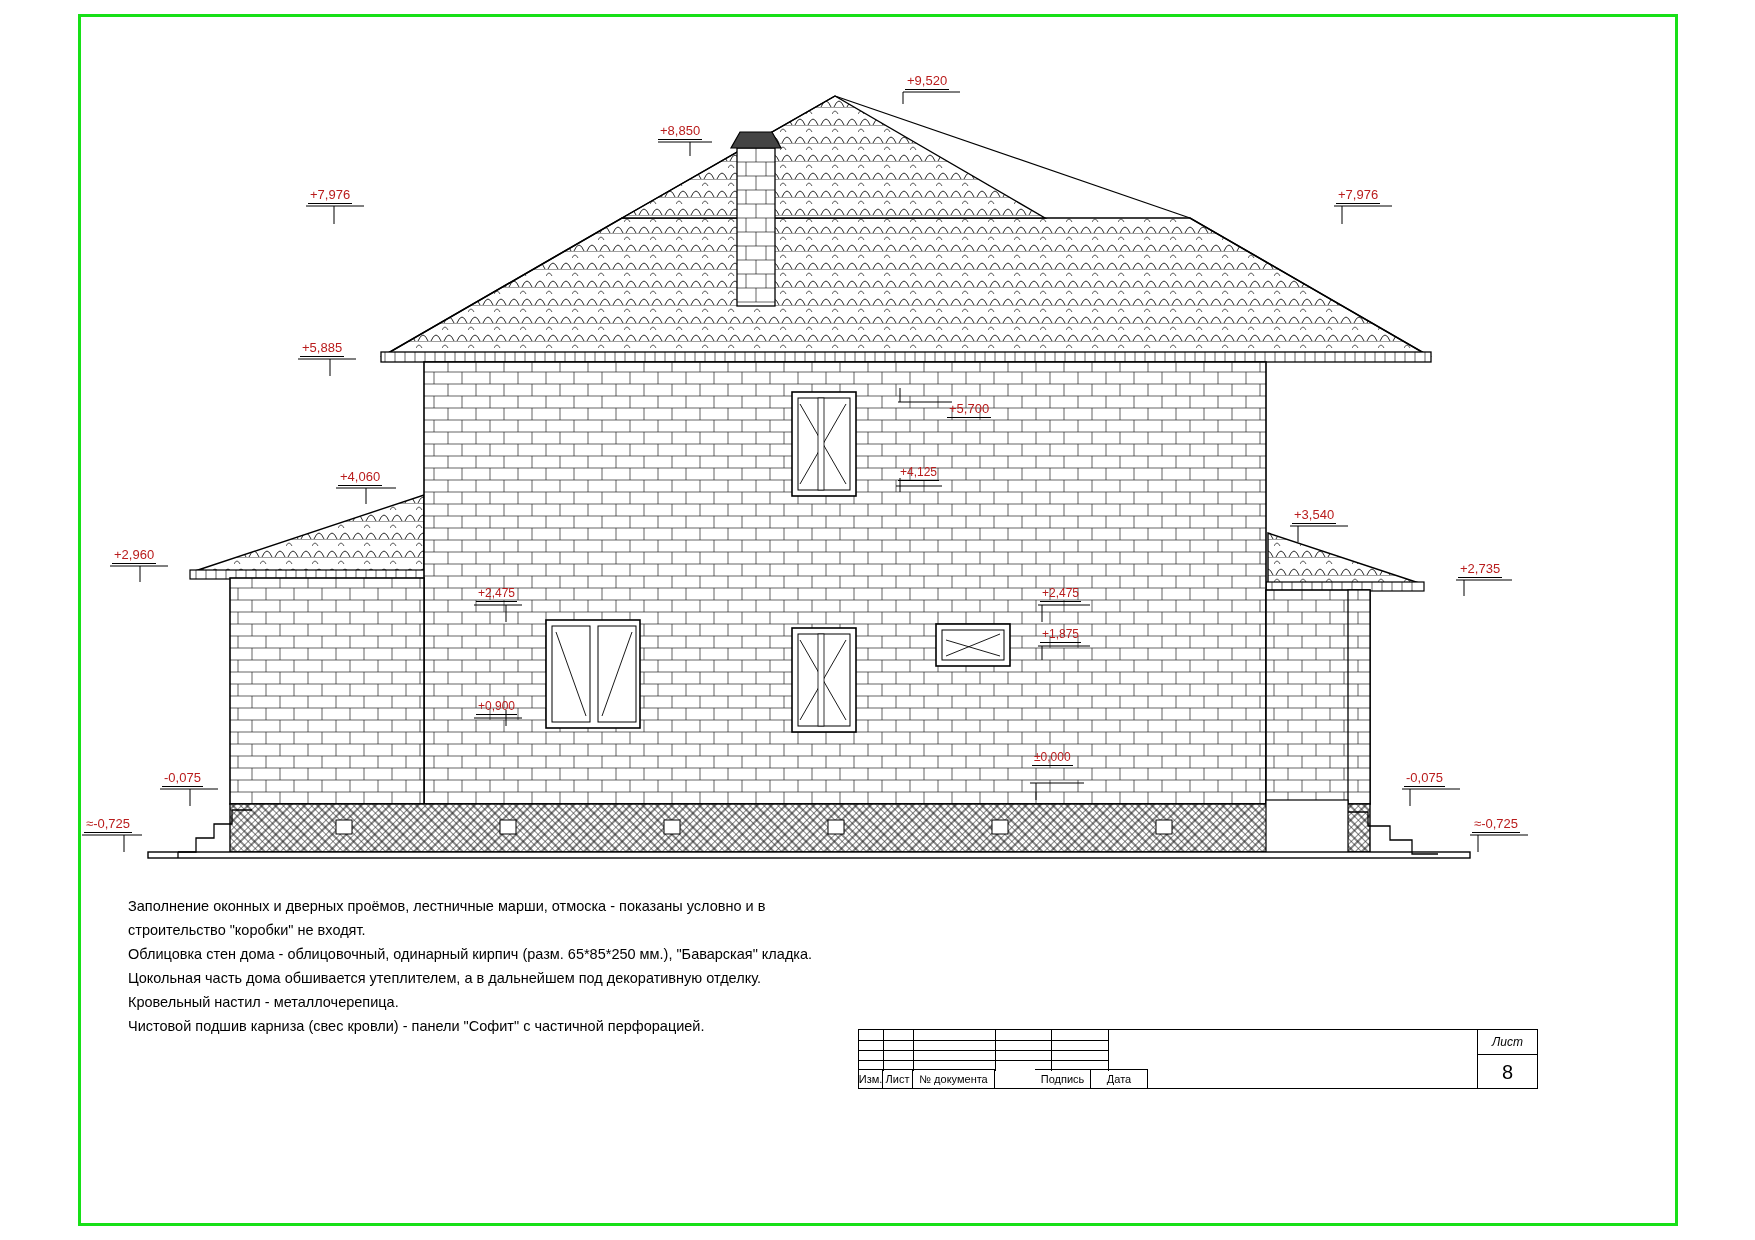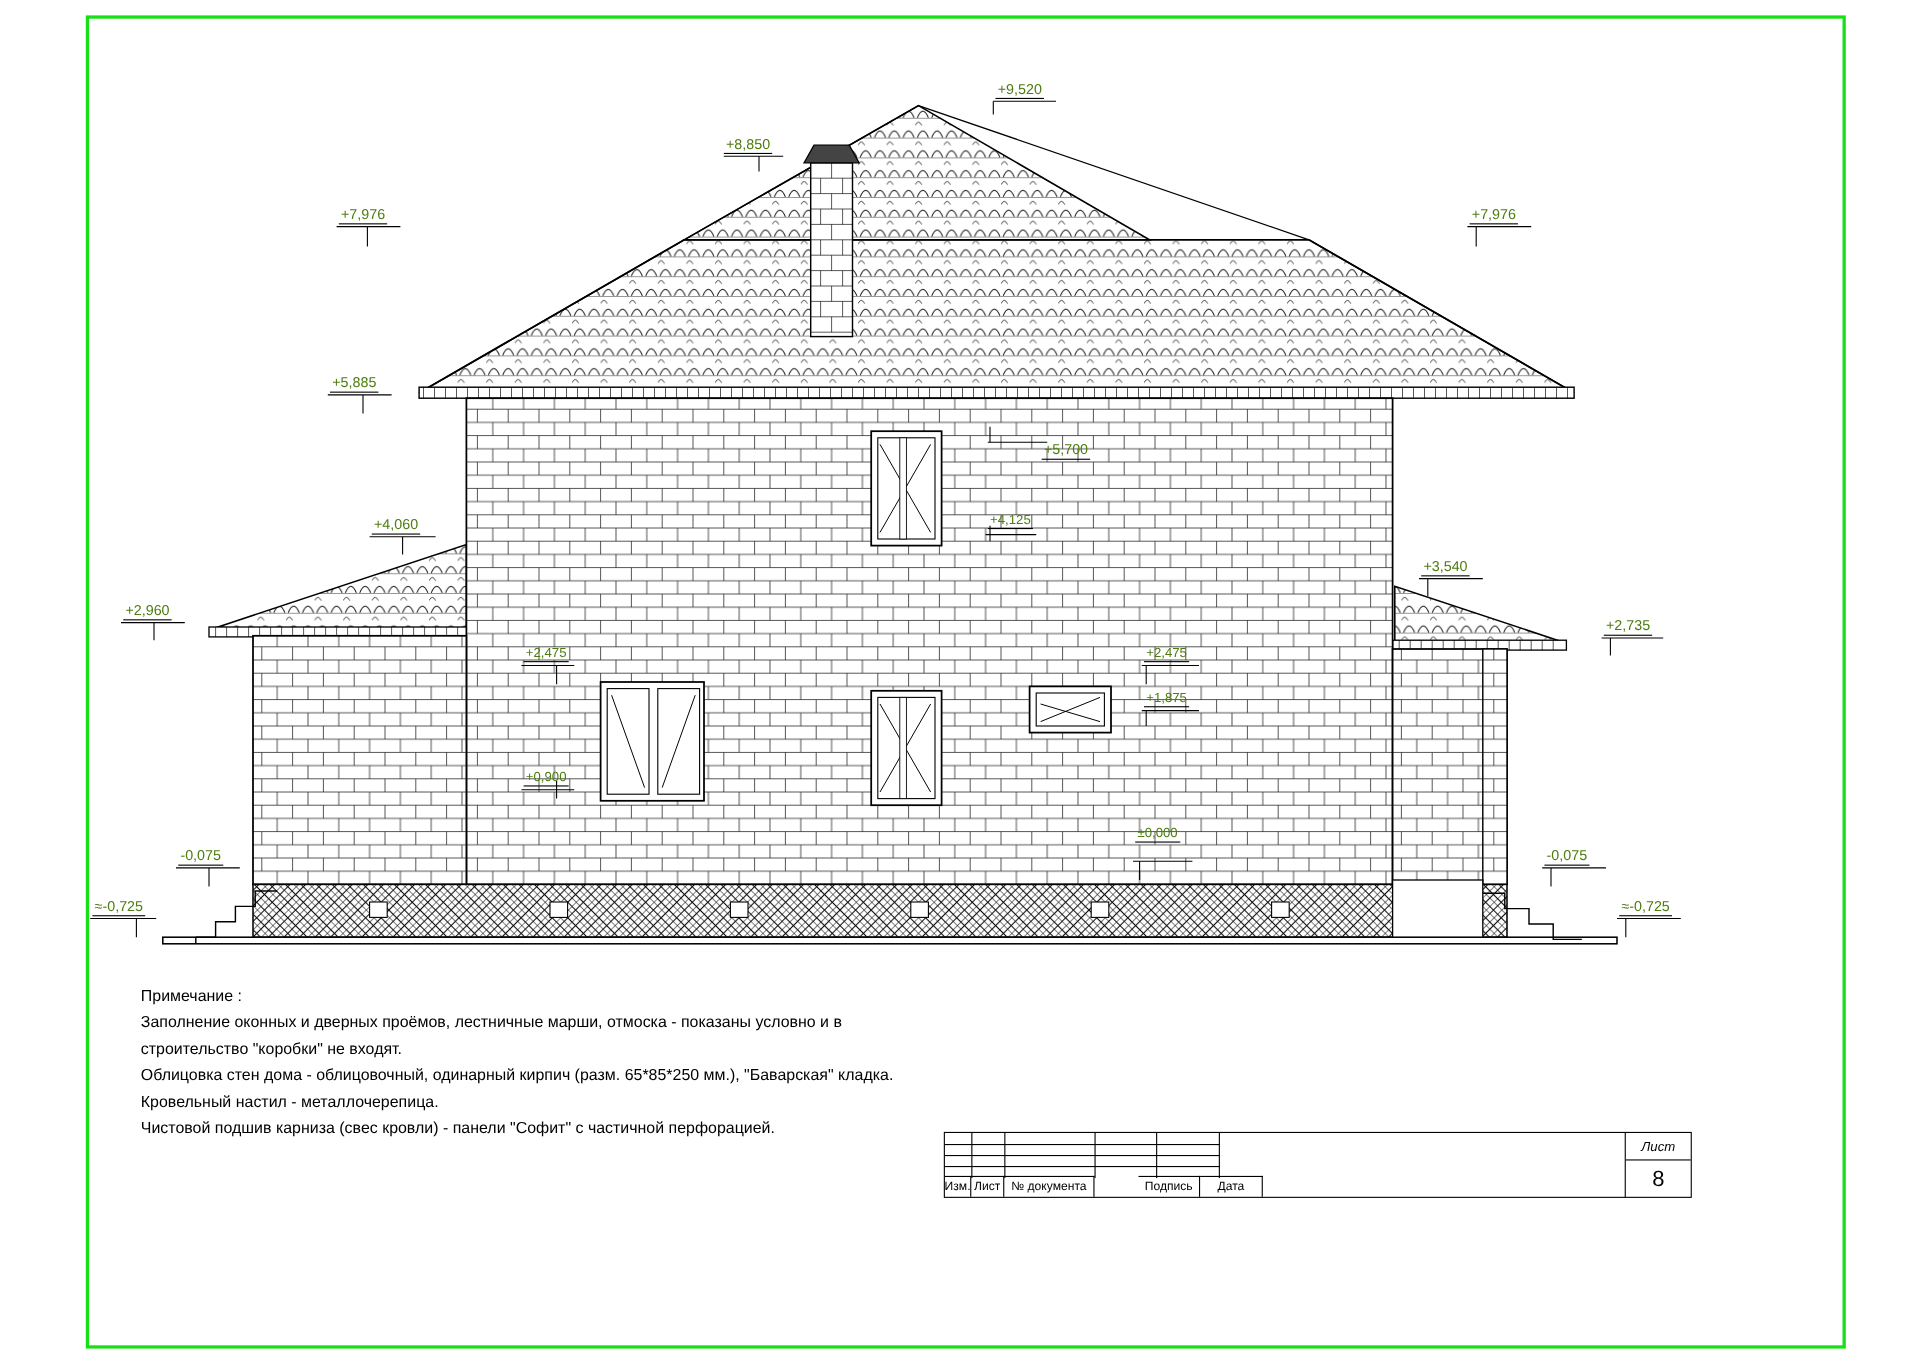--- a/index.html
+++ b/index.html
@@ -1,19 +1,19 @@
 <!DOCTYPE html>
 <html><head>
 <meta charset="utf-8">
 <style>
   html,body{margin:0;padding:0;background:#ffffff;}
   body{font-family:"Liberation Sans",sans-serif;}
   #sheet{position:relative;width:1755px;height:1240px;background:#fff;overflow:hidden;}
   #frame{position:absolute;left:78px;top:14px;width:1600px;height:1212px;border:3px solid #17e017;box-sizing:border-box;}
-  .mark{position:absolute;font-size:13px;color:#4d7c0f;white-space:nowrap;font-family:"Liberation Sans",sans-serif;}
+  .mark{position:absolute;font-size:13px;color:#b91c1c;white-space:nowrap;font-family:"Liberation Sans",sans-serif;}
   .mark .lbl{display:block;line-height:1.05;padding:0 2px 1px 2px;border-bottom:1px solid #000;}
   .notes{position:absolute;left:128px;top:894px;width:860px;font-size:14.5px;line-height:24px;color:#000;}
   .notes div{white-space:nowrap;}
   #stamp{position:absolute;left:858px;top:1029px;width:680px;height:60px;border:1px solid #000;box-sizing:border-box;}
   #stamp .hdr{position:absolute;bottom:0;left:0;height:19px;display:flex;font-size:11px;}
   #stamp .hdr div{border-right:1px solid #000;border-top:1px solid #000;display:flex;align-items:center;justify-content:center;box-sizing:border-box;padding:0 2px;}
   #stamp .rows{position:absolute;left:0;top:0;width:250px;height:41px;}
   #stamp .rows .r{position:absolute;left:0;width:250px;height:1px;background:#000;}
   #stamp .rows .c{position:absolute;top:0;height:41px;width:1px;background:#000;}
   #stamp .title{position:absolute;left:250px;top:0;right:60px;height:59px;display:flex;align-items:center;justify-content:center;font-size:21px;}
@@ -283,24 +283,24 @@
     <span class="lbl">-0,075</span>
   </div>
   <div class="mark" style="left:84px;top:817px;">
     <span class="lbl">≈-0,725</span>
   </div>
   <div class="mark" style="left:1472px;top:817px;">
     <span class="lbl">≈-0,725</span>
   </div>
 
   <div class="notes">
-    <div>Примечание :</div>
     <div>Заполнение оконных и дверных проёмов, лестничные марши, отмоска - показаны условно и в</div>
     <div>строительство "коробки" не входят.</div>
     <div>Облицовка стен дома - облицовочный, одинарный кирпич (разм. 65*85*250 мм.), "Баварская" кладка.</div>
+    <div>Цокольная часть дома обшивается утеплителем, а в дальнейшем под декоративную отделку.</div>
     <div>Кровельный настил - металлочерепица.</div>
     <div>Чистовой подшив карниза (свес кровли) - панели "Софит" с частичной перфорацией.</div>
   </div>
 
   <div id="stamp">
     <div class="rows">
       <div class="r" style="top:10px;"></div>
       <div class="r" style="top:20px;"></div>
       <div class="r" style="top:30px;"></div>
       <div class="c" style="left:24px;"></div>

